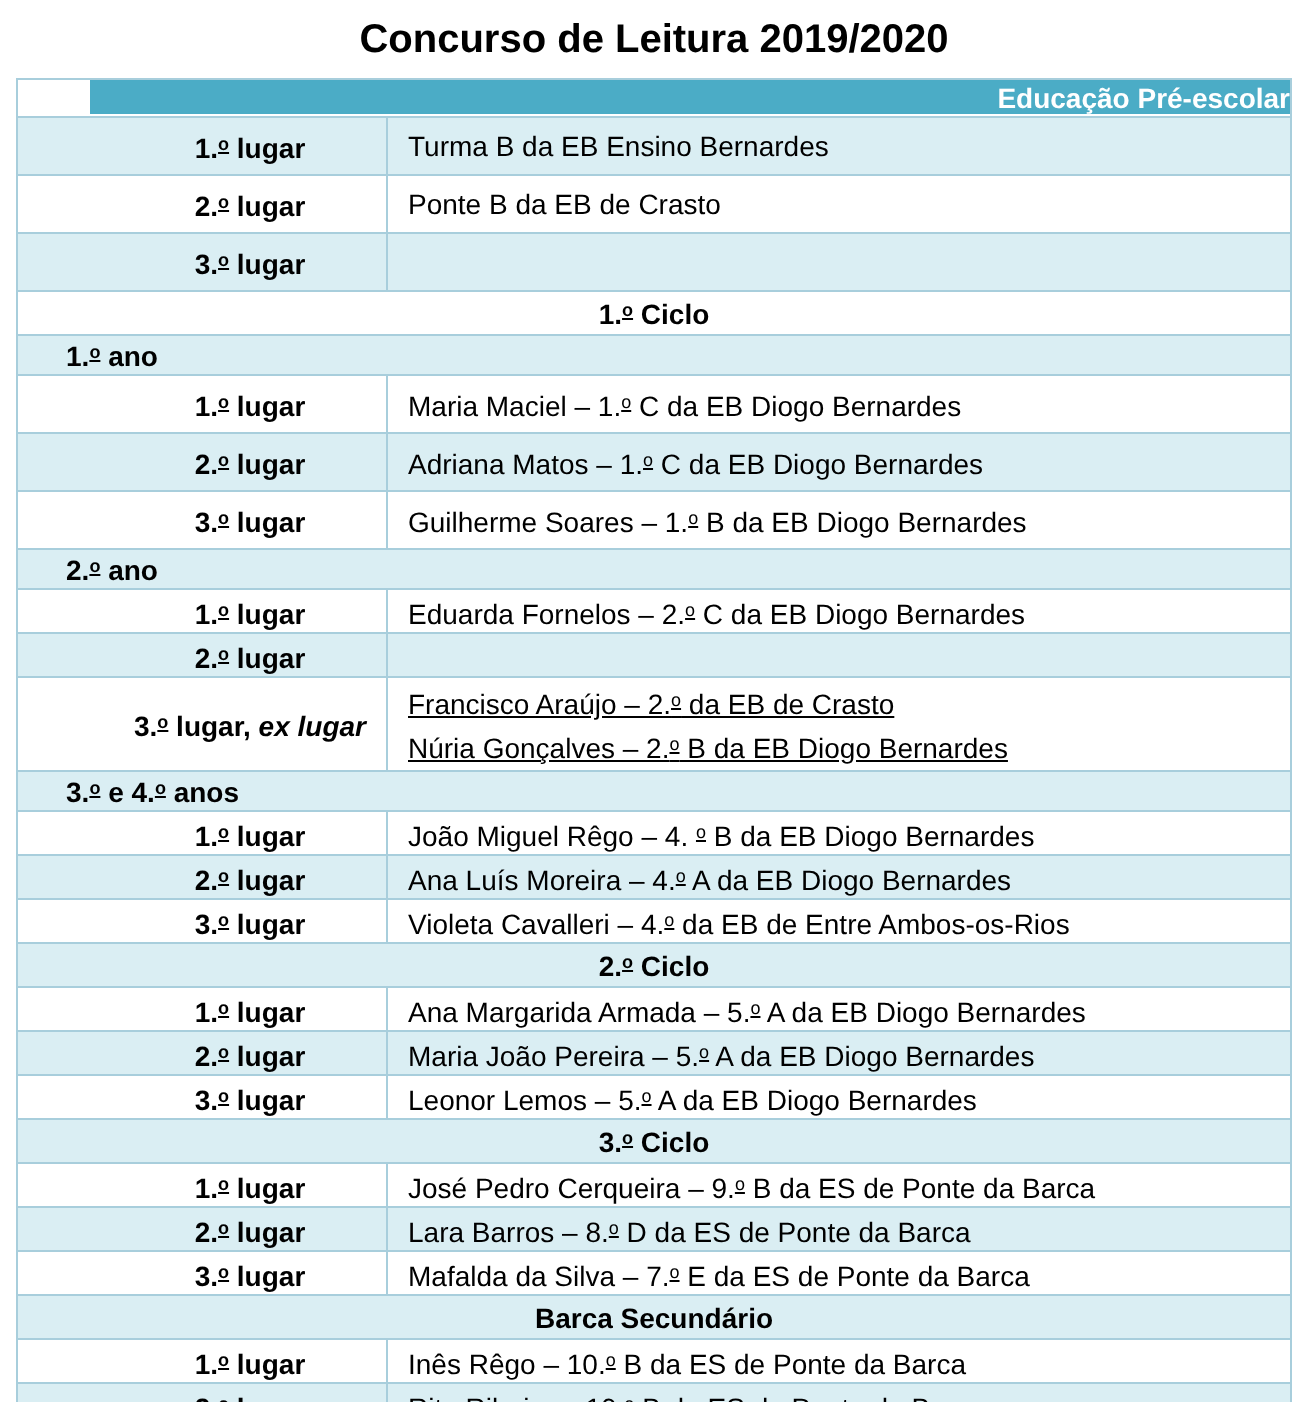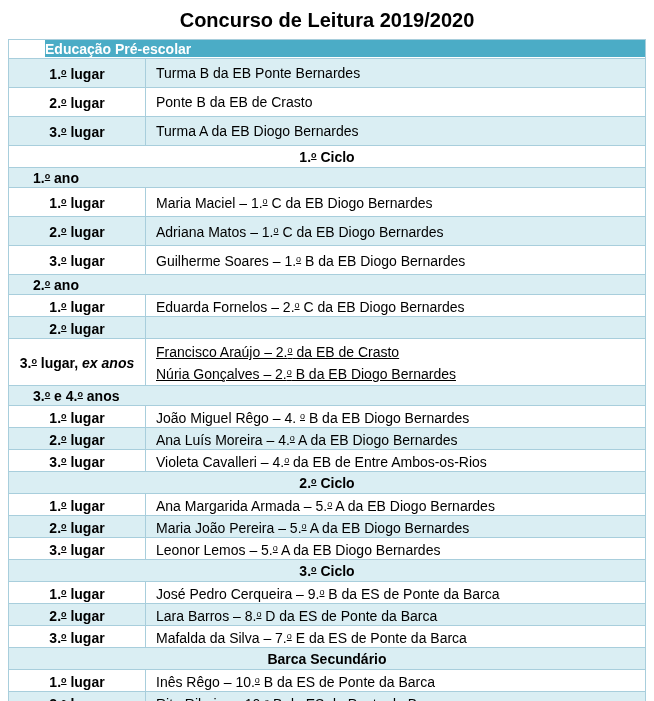--- a/index.html
+++ b/index.html
@@ -15,32 +15,32 @@
   }
   .tbl {
     margin:0 8px; border:1px solid var(--border, #a8cedc);
     background:#fff;
   }
   .row { display:flex; border-top:1px solid var(--border, #a8cedc); }
   .row.band { background:var(--band-bg, #daeef3); }
   .row.cat {
     border-top:none; height:18px; background:var(--header-bg, #4bacc6);
     color:var(--header-text, #fff); font-weight:bold; font-size:14px;
-    align-items:center; justify-content:flex-start; border-bottom:1px solid #fff;margin-left:36px;
+    align-items:center; justify-content:flex-end; border-bottom:1px solid #fff;margin-left:36px;
   }
   .row.hc { height:22px; font-weight:bold; font-size:14px; align-items:center; justify-content:center; }
   .row.hl { height:20px; font-weight:bold; font-size:14px; align-items:center; padding-left:24px; }
   .row.entry { height:22px; font-size:14px; }
   .row.entry.tall { height:29px; }
   .row.entry.ex { height:auto; min-height:43px; }
   .cell { display:flex; align-items:center; }
   .place {
     width:137px; flex:0 0 137px; justify-content:center; text-align:center;
     font-weight:bold; border-right:1px solid var(--border, #a8cedc);
-    padding:1px 6px; line-height:20px;
+    padding:1px 6px; line-height:20px;margin-left:48px;
   }
   .result { flex:1; padding:1px 6px 1px 10px; line-height:20px; }
   .result-stack { display:block;text-decoration:underline; }
   .italic { font-style:italic; }
   
   .ord { font-size:9px; vertical-align:4px; text-decoration:underline; letter-spacing:0; }
 </style>
 </head>
 <body>
 
@@ -50,37 +50,34 @@
 
   <div class="row cat">
     <span>Educação Pré-escolar</span>
   </div>
 
   <div class="row entry tall band">
     <div class="cell place">
         <span class="place-text">1.<span class="ord">o</span> lugar</span>
       </div>
     <div class="cell result">
-        <span>Turma B da EB Ponte Bernardes</span>
+        <span>Turma B da EB Ensino Bernardes</span>
       </div>
   </div>
   <div class="row entry tall">
     <div class="cell place">
         <span class="place-text">2.<span class="ord">o</span> lugar</span>
       </div>
     <div class="cell result">
         <span>Ponte B da EB de Crasto</span>
       </div>
   </div>
   <div class="row entry tall band">
     <div class="cell place">
         <span class="place-text">3.<span class="ord">o</span> lugar</span>
-      </div>
-    <div class="cell result">
-        <span>Turma A da EB Diogo Bernardes</span>
       </div>
   </div>
 
   <div class="row hc">
     <span>1.<span class="ord">o</span> Ciclo</span>
   </div>
   <div class="row hl band">
     <span>1.<span class="ord">o</span> ano</span>
   </div>
 
@@ -122,21 +119,21 @@
       </div>
   </div>
   <div class="row entry band">
     <div class="cell place">
         <span class="place-text">2.<span class="ord">o</span> lugar</span>
       </div>
   </div>
 
   <div class="row entry ex">
     <div class="cell place">
-      <span class="place-text"><span>3.<span class="ord">o</span> lugar, </span><span class="italic">ex anos</span></span>
+      <span class="place-text"><span>3.<span class="ord">o</span> lugar, </span><span class="italic">ex lugar</span></span>
     </div>
     <div class="cell result">
       <span class="result-stack">
         <span style="display:block">Francisco Araújo – 2.<span class="ord">o</span> da EB de Crasto</span>
         <span style="display:block">Núria Gonçalves – 2.<span class="ord">o</span> B da EB Diogo Bernardes</span>
       </span>
     </div>
   </div>
 
   <div class="row hl band">

